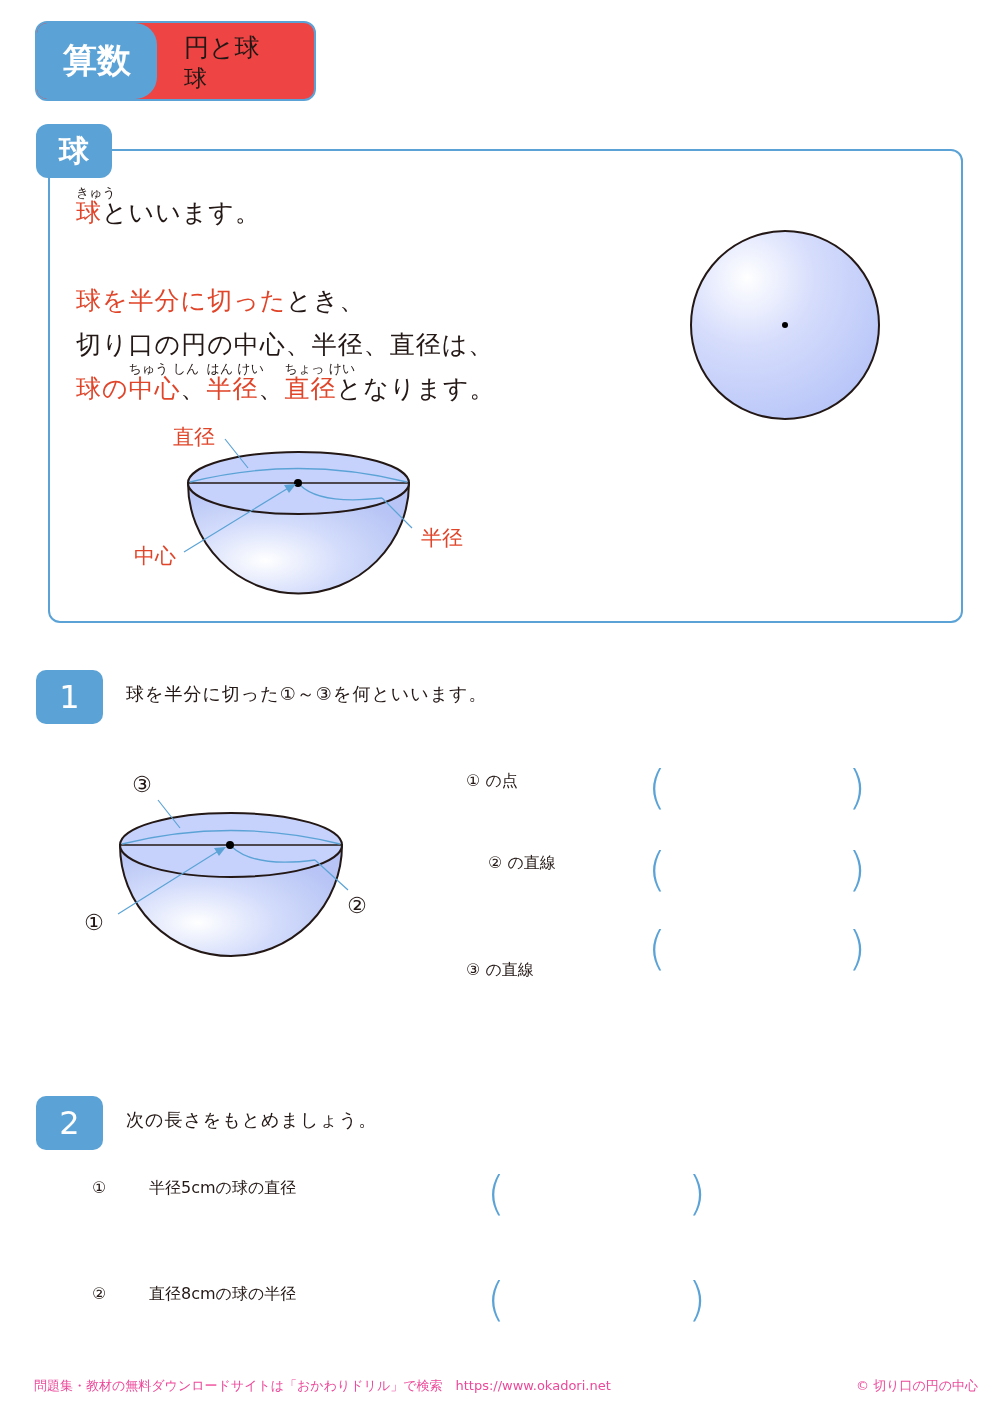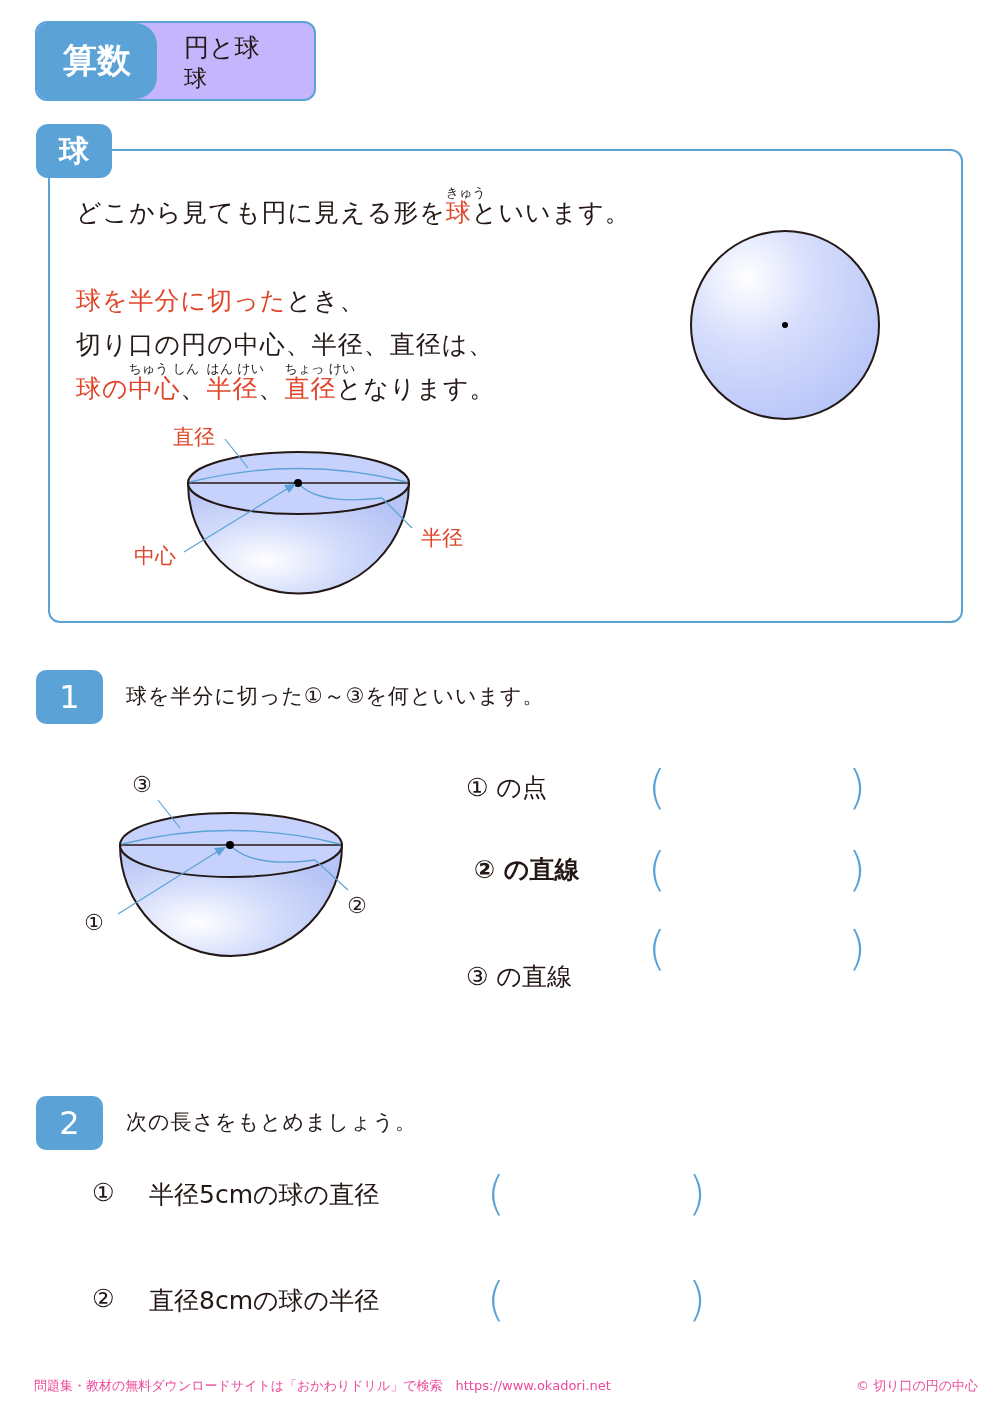--- a/index.html
+++ b/index.html
@@ -1,54 +1,54 @@
 <!DOCTYPE html>
 <html><head>
   <meta charset="utf-8">
   <style>
     html, body { margin:0; padding:0; }
     body { width:1000px; height:1415px; background:#ffffff; position:relative; overflow:hidden;
            font-family:"DejaVu Sans", "Liberation Sans", sans-serif; color:#231815; }
     .abs { position:absolute; }
     
-    .hdr { left:35px; top:21px; width:281px; height:80px; border:2px solid #5ba3d6; border-radius:12px; box-sizing:border-box; overflow:hidden; background:#c4b5fd; }
+    .hdr { left:35px; top:21px; width:281px; height:80px; border:2px solid #5ba3d6; border-radius:12px; box-sizing:border-box; overflow:hidden; background:#ef4444; }
     .hdr-subj { position:absolute; left:0; top:0; width:120px; height:100%; background:#5ba3d6; color:#fff; font-size:34px; font-weight:bold;
                 display:flex; align-items:center; justify-content:center; border-radius:10px 22px 22px 10px; }
     .hdr-cat { position:absolute; left:147px; top:8px; font-size:25px; }
     .hdr-topic { position:absolute; left:147px; top:40px; font-size:23px; }
     
     .box { left:48px; top:149px; width:915px; height:474px; border:2px solid #5ba3d6; border-radius:12px; box-sizing:border-box; }
     .box-tab { left:36px; top:124px; width:76px; height:54px; background:#5ba3d6; border-radius:12px; color:#fff; font-size:30px; font-weight:bold;
                display:flex; align-items:center; justify-content:center; }
     .line { font-size:25px; letter-spacing:1px; white-space:nowrap; }
     .red { color:#e0452a; }
     .ruby { font-size:13px; letter-spacing:0; }
     .lbl-red { color:#e0452a; font-size:21px; }
     
     .qnum { width:67px; height:54px; background:#5ba3d6; border-radius:10px; color:#fff; font-size:32px;
             display:flex; align-items:center; justify-content:center; }
-    .qtext { font-size:21px; letter-spacing:1px; white-space:nowrap; }
-    .ans-label { font-size:25px; white-space:nowrap; }
+    .qtext { font-size:18px; letter-spacing:1px; white-space:nowrap; }
+    .ans-label { font-size:16px; white-space:nowrap; }
     .paren { color:#5ba3d6; font-size:46px; font-weight:300; line-height:1; }
     .footer { font-size:13px; color:#ec4899; white-space:nowrap; }
   </style>
 </head>
 <body>
 
 <div class="abs hdr">
   <div class="hdr-subj">算数</div>
   <div class="hdr-cat">円と球</div>
   <div class="hdr-topic">球</div>
 </div>
 
 <div class="abs box"></div>
 <div class="abs box-tab">球</div>
 
 <div class="abs line" style="left:76px; top:196px;">
-  <span>どこから見ても円に見える形を</span><span style="position:relative; display:inline-block;"><span class="ruby abs" style="left:0; top:-12px; width:100%; text-align:center;">きゅう</span><span class="red">球</span></span><span>といいます。</span>
+  <span style="position:relative; display:inline-block;"><span class="ruby abs" style="left:0; top:-12px; width:100%; text-align:center;">きゅう</span><span class="red">球</span></span><span>といいます。</span>
 </div>
 
 <div class="abs line" style="left:76px; top:284px;">
   <span class="red">球を半分に切った</span><span>とき、</span>
 </div>
 <div class="abs line" style="left:76px; top:328px;font-family:Liberation Serif, serif;">切り口の円の中心、半径、直径は、</div>
 <div class="abs line" style="left:76px; top:372px;">
   <span class="red">球の</span><span style="position:relative; display:inline-block;"><span class="ruby abs" style="left:0; top:-12px; width:100%; text-align:center;">ちゅう しん</span><span class="red">中心</span></span><span>、</span><span style="position:relative; display:inline-block;"><span class="ruby abs" style="left:0; top:-12px; width:100%; text-align:center;">はん けい</span><span class="red">半径</span></span><span>、</span><span style="position:relative; display:inline-block;"><span class="ruby abs" style="left:0; top:-12px; width:100%; text-align:center;">ちょっ けい</span><span class="red">直径</span></span><span>となります。</span>
 </div>
 
@@ -111,21 +111,21 @@
 </svg>
 <div class="abs" style="left:132px; top:772px; font-size:22px;">③</div>
 <div class="abs" style="left:347px; top:893px; font-size:22px;">②</div>
 <div class="abs" style="left:84px; top:910px; font-size:22px;">①</div>
 
 <div class="abs ans-label" style="left:466px; top:771px;">① の点</div>
 <div class="abs paren" style="left:648px; top:764px;">(</div>
 <div class="abs" style="left:670px; top:770px; width:170px; height:36px;"></div>
 <div class="abs paren" style="left:848px; top:764px;">)</div>
 
-<div class="abs ans-label" style="left:474px; top:853px;font-weight:bold;">② の直線</div>
+<div class="abs ans-label" style="left:488px; top:853px;">② の直線</div>
 <div class="abs paren" style="left:648px; top:846px;">(</div>
 <div class="abs" style="left:670px; top:852px; width:170px; height:36px;"></div>
 <div class="abs paren" style="left:848px; top:846px;">)</div>
 
 <div class="abs ans-label" style="left:466px; top:960px;">③ の直線</div>
 <div class="abs paren" style="left:648px; top:925px;">(</div>
 <div class="abs" style="left:670px; top:931px; width:170px; height:36px;"></div>
 <div class="abs paren" style="left:848px; top:925px;">)</div>
 
 <div class="abs qnum" style="left:36px; top:1096px;">2</div>

